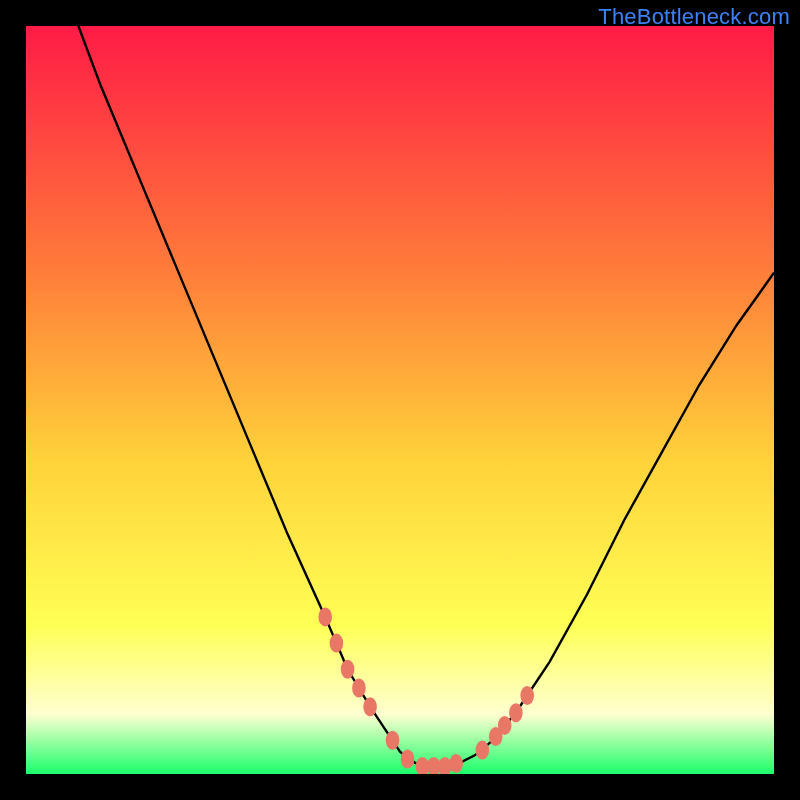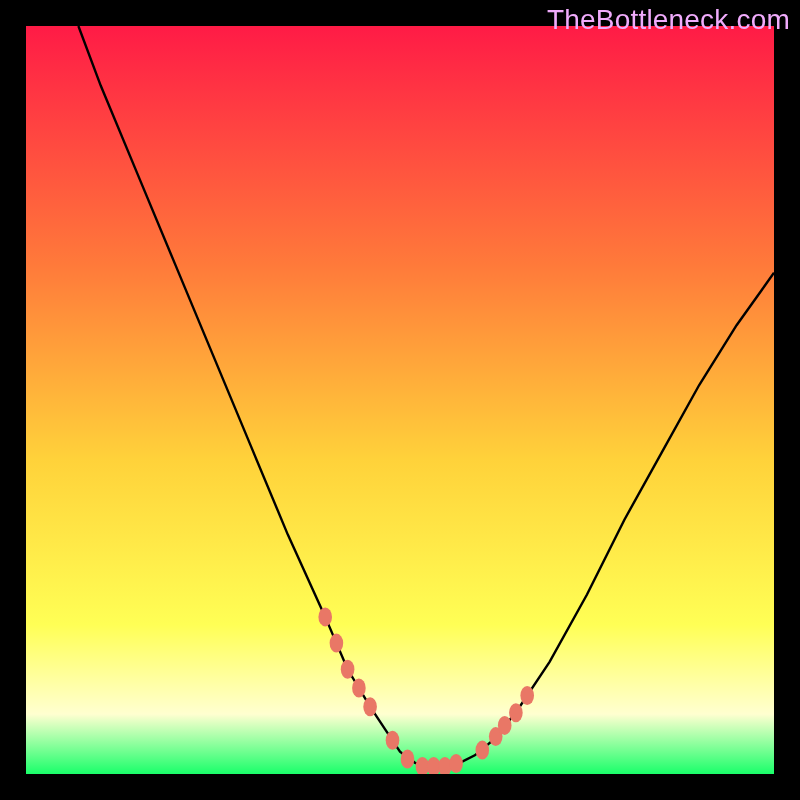--- a/index.html
+++ b/index.html
@@ -16,22 +16,22 @@
     left: 26px;
     top: 26px;
     width: 748px;
     height: 748px;
     background: #000;
   }
   .attribution {
     position: absolute;
     top: 4px;
     right: 10px;
-    color: #f0abfc;
-    font-size: 28px;
+    color: #3b82f6;
+    font-size: 22px;
     font-weight: 500;
     letter-spacing: 0.2px;
     z-index: 5;
   }
   svg.plot {
     display: block;
   }
 </style>
 </head>
 <body>

